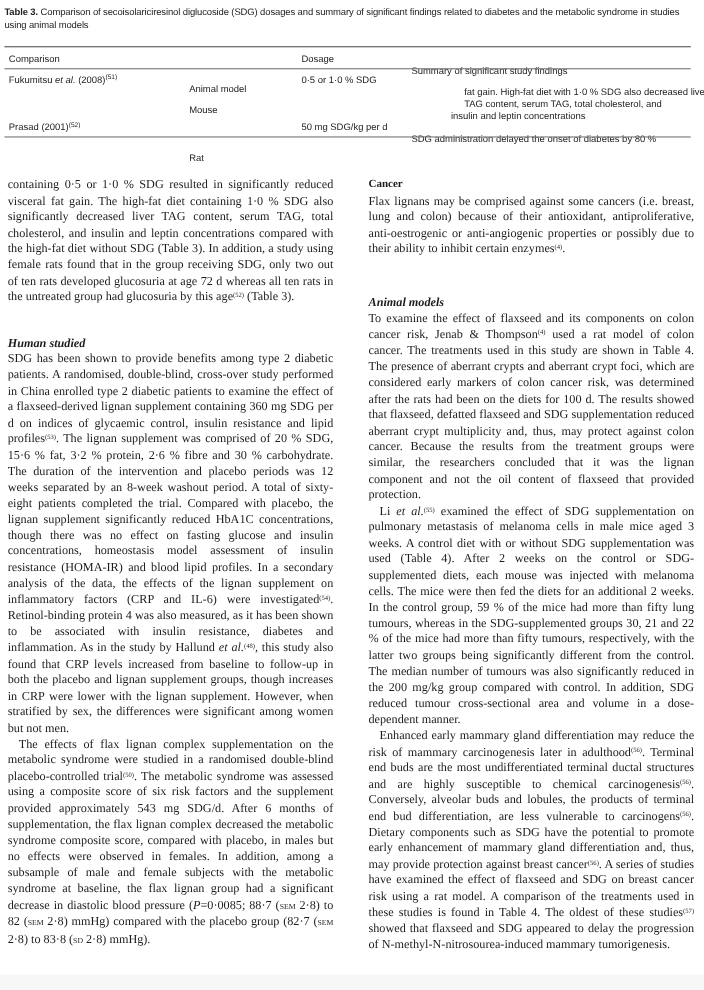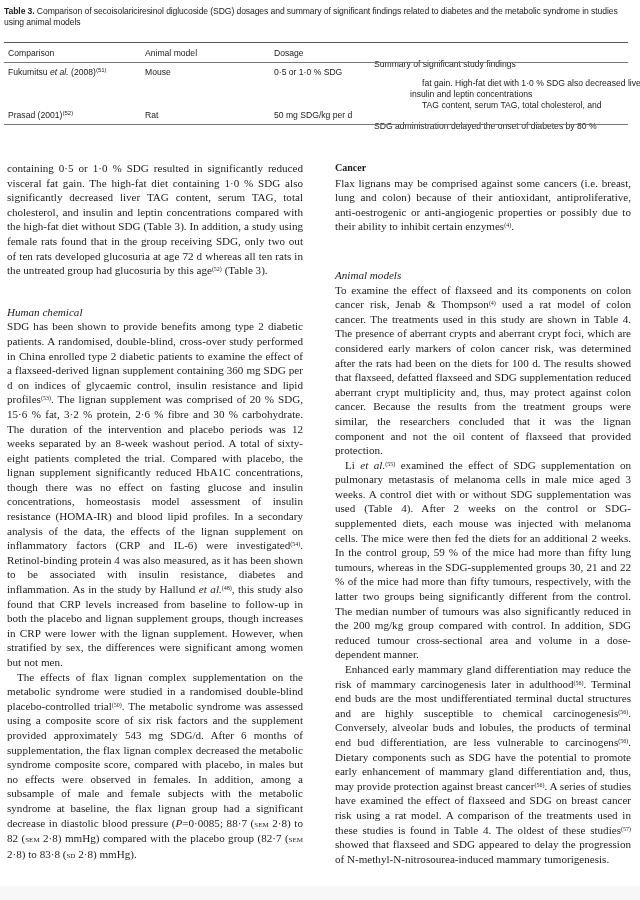--- a/index.html
+++ b/index.html
@@ -18,41 +18,41 @@
       font-family: "Liberation Sans", sans-serif;
       font-size: 8.6px; line-height: 11px; color: #222;
     }
     .caption { margin: 0 0 0 0; letter-spacing: -0.1px; }
     .caption b { font-weight: bold; text-align: right; }
     .rule-top { position: absolute; left: 0; top: 36px; width: 624px; border-top: 1.2px solid #555; }
     .rule-head { position: absolute; left: 0; top: 56px; width: 624px; border-top: 1px solid #777; }
     .rule-bottom { position: absolute; left: 0; top: 118px; width: 624px; border-top: 1px solid #777; }
     .thead { position: absolute; top: 42px; left: 0; width: 624px; height: 12px; }
     .th { position: absolute; }
-    .c1 { left: 4px; } .c2 { left: 141px; } .c3 { left: 239px; padding-left: 31px; } .c4 { left: 370px; margin-top: 11px; }
+    .c1 { left: 4px; } .c2 { left: 168px; margin-top: 28px; } .c3 { left: 239px; padding-left: 31px; } .c4 { left: 370px; margin-top: 11px; }
     .trow { position: absolute; left: 0; width: 624px; }
     .row1 { top: 61px; } .row2 { top: 104px; }
     .td { position: absolute; }
     .td.c4 { width: 250px; }
     .finding-line { display: block; white-space: nowrap; }
     .finding-line.indent1 { padding-left: 48px; }
     .finding-line.indent2 { padding-left: 36px; }
     sup { font-size: 6px; vertical-align: 3px; line-height: 0; }
     .col {
       position: absolute; top: 161px; width: 296px;
       font-family: "Liberation Serif", serif;
       font-size: 11.1px; line-height: 14.6px; color: #1c1c1c;
       text-align: justify;
     }
     .col-left { left: 7px; }
     .col-right { left: 335px; }
     .col p { margin: 0; }
     .col p.indent { text-indent: 10px; }
     .sec-head { font-weight: bold; margin: 0 0 6px 0; font-size: 10px; }
-    .sub-head { font-style: italic; margin: 0 0 6px 0; }
+    .sub-head { font-style: italic; margin: 0 0 6px 0; font-weight: bold; }
     .gap-l { height: 27px; }
     .gap-r { height: 34px; }
     .sc { font-variant: small-caps; font-size: 10px; }
   </style>
 </head>
 <body>
 
 <div class="page">
 
   <div class="table-block">
@@ -65,40 +65,40 @@
       <span class="th c4">Summary of significant study findings</span>
     </div>
     <div class="rule-head"></div>
 
     <div class="trow row1">
       <span class="td c1"><span>Fukumitsu </span><i>et al.</i><span> (2008)</span><sup>(51)</sup></span>
       <span class="td c2">Mouse</span>
       <span class="td c3">0·5 or 1·0 % SDG</span>
       <span class="td c4">
         <span class="finding-line indent1">fat gain. High-fat diet with 1·0 % SDG also decreased liver</span>
+        <span class="finding-line indent1">TAG content, serum TAG, total cholesterol, and</span>
         <span class="finding-line indent2">insulin and leptin concentrations</span>
-        <span class="finding-line indent1">TAG content, serum TAG, total cholesterol, and</span>
       </span>
     </div>
 
     <div class="trow row2">
       <span class="td c1"><span>Prasad (2001)</span><sup>(52)</sup></span>
       <span class="td c2">Rat</span>
       <span class="td c3">50 mg SDG/kg per d</span>
       <span class="td c4">
         <span class="finding-line">SDG administration delayed the onset of diabetes by 80 %</span>
       </span>
     </div>
     <div class="rule-bottom"></div>
   </div>
 
   <div class="col col-left">
     <p><span>containing 0·5 or 1·0 % SDG resulted in significantly reduced visceral fat gain. The high-fat diet containing 1·0 % SDG also significantly decreased liver TAG content, serum TAG, total cholesterol, and insulin and leptin concentrations compared with the high-fat diet without SDG (Table 3). In addition, a study using female rats found that in the group receiving SDG, only two out of ten rats developed glucosuria at age 72 d whereas all ten rats in the untreated group had glucosuria by this age</span><sup>(52)</sup><span> (Table 3).</span></p>
     <div class="gap-l"></div>
-    <p class="sub-head">Human chemical</p>
+    <p class="sub-head">Human studied</p>
     <p><span>SDG has been shown to provide benefits among type 2 diabetic patients. A randomised, double-blind, cross-over study performed in China enrolled type 2 diabetic patients to examine the effect of a flaxseed-derived lignan supplement containing 360 mg SDG per d on indices of glycaemic control, insulin resistance and lipid profiles</span><sup>(53)</sup><span>. The lignan supplement was comprised of 20 % SDG, 15·6 % fat, 3·2 % protein, 2·6 % fibre and 30 % carbohydrate. The duration of the intervention and placebo periods was 12 weeks separated by an 8-week washout period. A total of sixty-eight patients completed the trial. Compared with placebo, the lignan supplement significantly reduced HbA1C concentrations, though there was no effect on fasting glucose and insulin concentrations, homeostasis model assessment of insulin resistance (HOMA-IR) and blood lipid profiles. In a secondary analysis of the data, the effects of the lignan supplement on inflammatory factors (CRP and IL-6) were investigated</span><sup>(54)</sup><span>. Retinol-binding protein 4 was also measured, as it has been shown to be associated with insulin resistance, diabetes and inflammation. As in the study by Hallund </span><i>et al.</i><sup>(48)</sup><span>, this study also found that CRP levels increased from baseline to follow-up in both the placebo and lignan supplement groups, though increases in CRP were lower with the lignan supplement. However, when stratified by sex, the differences were significant among women but not men.</span></p>
     <p class="indent"><span>The effects of flax lignan complex supplementation on the metabolic syndrome were studied in a randomised double-blind placebo-controlled trial</span><sup>(50)</sup><span>. The metabolic syndrome was assessed using a composite score of six risk factors and the supplement provided approximately 543 mg SDG/d. After 6 months of supplementation, the flax lignan complex decreased the metabolic syndrome composite score, compared with placebo, in males but no effects were observed in females. In addition, among a subsample of male and female subjects with the metabolic syndrome at baseline, the flax lignan group had a significant decrease in diastolic blood pressure (</span><i>P</i><span>=0·0085; 88·7 (</span><span class="sc">sem</span><span> 2·8) to 82 (</span><span class="sc">sem</span><span> 2·8) mmHg) compared with the placebo group (82·7 (</span><span class="sc">sem</span><span> 2·8) to 83·8 (</span><span class="sc">sd</span><span> 2·8) mmHg).</span></p>
   </div>
 
   <div class="col col-right">
     <p class="sec-head">Cancer</p>
     <p><span>Flax lignans may be comprised against some cancers (i.e. breast, lung and colon) because of their antioxidant, antiproliferative, anti-oestrogenic or anti-angiogenic properties or possibly due to their ability to inhibit certain enzymes</span><sup>(4)</sup><span>.</span></p>
     <div class="gap-r"></div>
     <p class="sub-head">Animal models</p>
     <p><span>To examine the effect of flaxseed and its components on colon cancer risk, Jenab &amp; Thompson</span><sup>(4)</sup><span> used a rat model of colon cancer. The treatments used in this study are shown in Table 4. The presence of aberrant crypts and aberrant crypt foci, which are considered early markers of colon cancer risk, was determined after the rats had been on the diets for 100 d. The results showed that flaxseed, defatted flaxseed and SDG supplementation reduced aberrant crypt multiplicity and, thus, may protect against colon cancer. Because the results from the treatment groups were similar, the researchers concluded that it was the lignan component and not the oil content of flaxseed that provided protection.</span></p>

